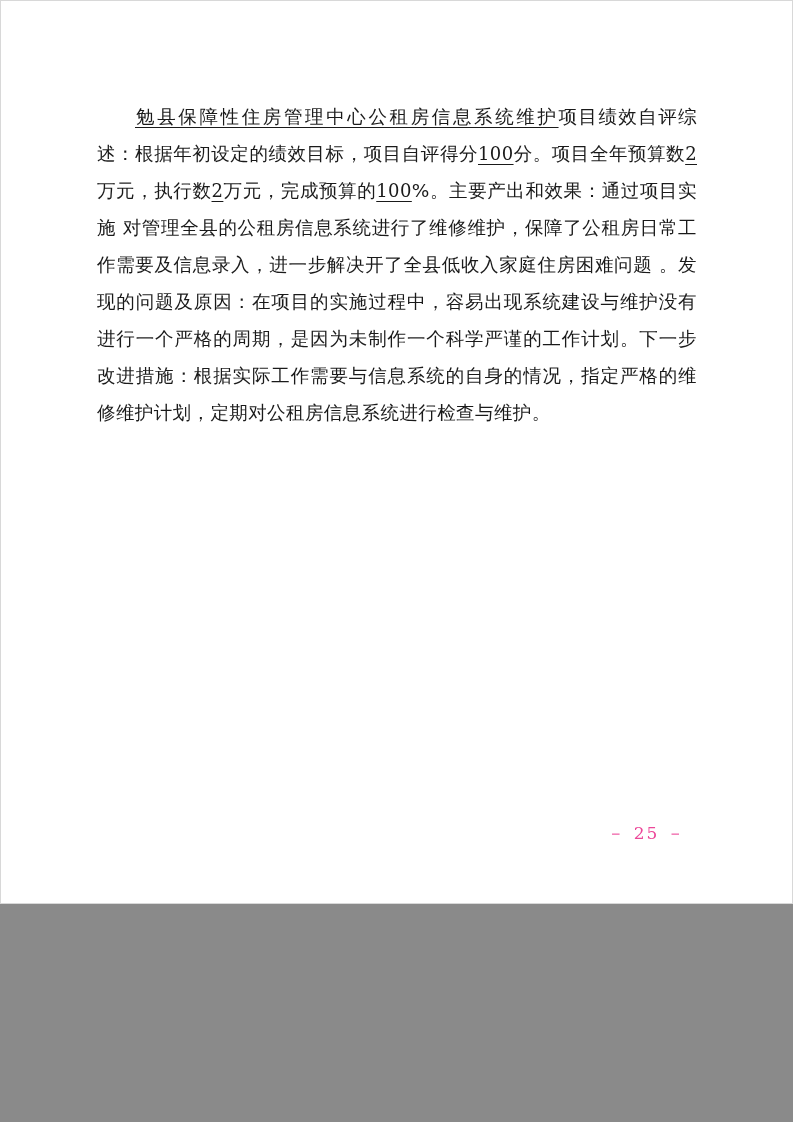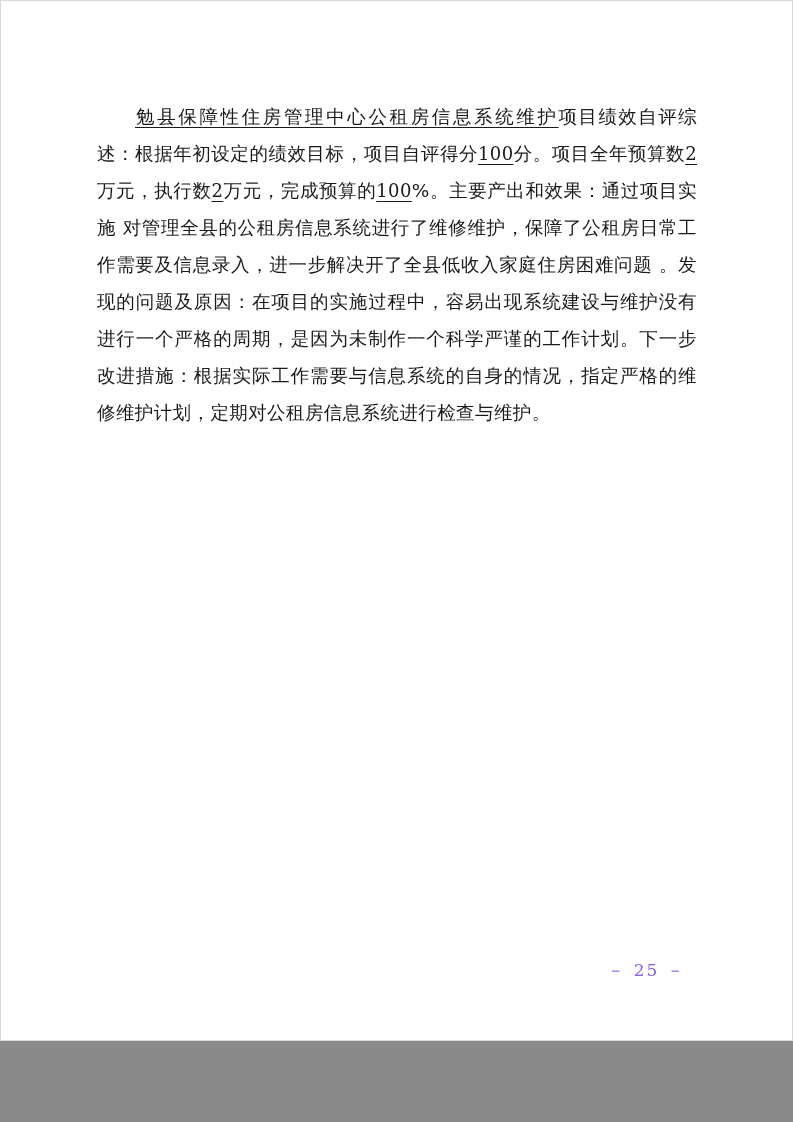--- a/index.html
+++ b/index.html
@@ -6,21 +6,21 @@
     margin: 0;
     padding: 0;
     background: #8a8a8a;
   }
   body {
     font-family: "DejaVu Sans", sans-serif;
   }
   .page {
     position: relative;
     width: 793px;
-    height: 1041px;
+    height: 904px;
     background: #ffffff;
     margin: 0 auto;
     overflow: hidden;
     box-sizing: border-box;
     border: 1px solid #d8d8d8;
   }
   .doc-body {
     position: absolute;
     left: 96px;
     top: 78px;
@@ -52,21 +52,21 @@
     font-size: 18px;
   }
   .page-number {
     position: absolute;
     left: 0;
     right: 0;
     bottom: 58px;
     text-align: center;
     font-family: "DejaVu Serif", "Liberation Serif", serif;
     font-size: 17px;
-    color: #8b5cf6;
+    color: #ec4899;
     letter-spacing: 2px;
     padding-left: 500px;
     box-sizing: border-box;
   }
 </style>
 </head>
 <body>
 
 <div class="page">
 

